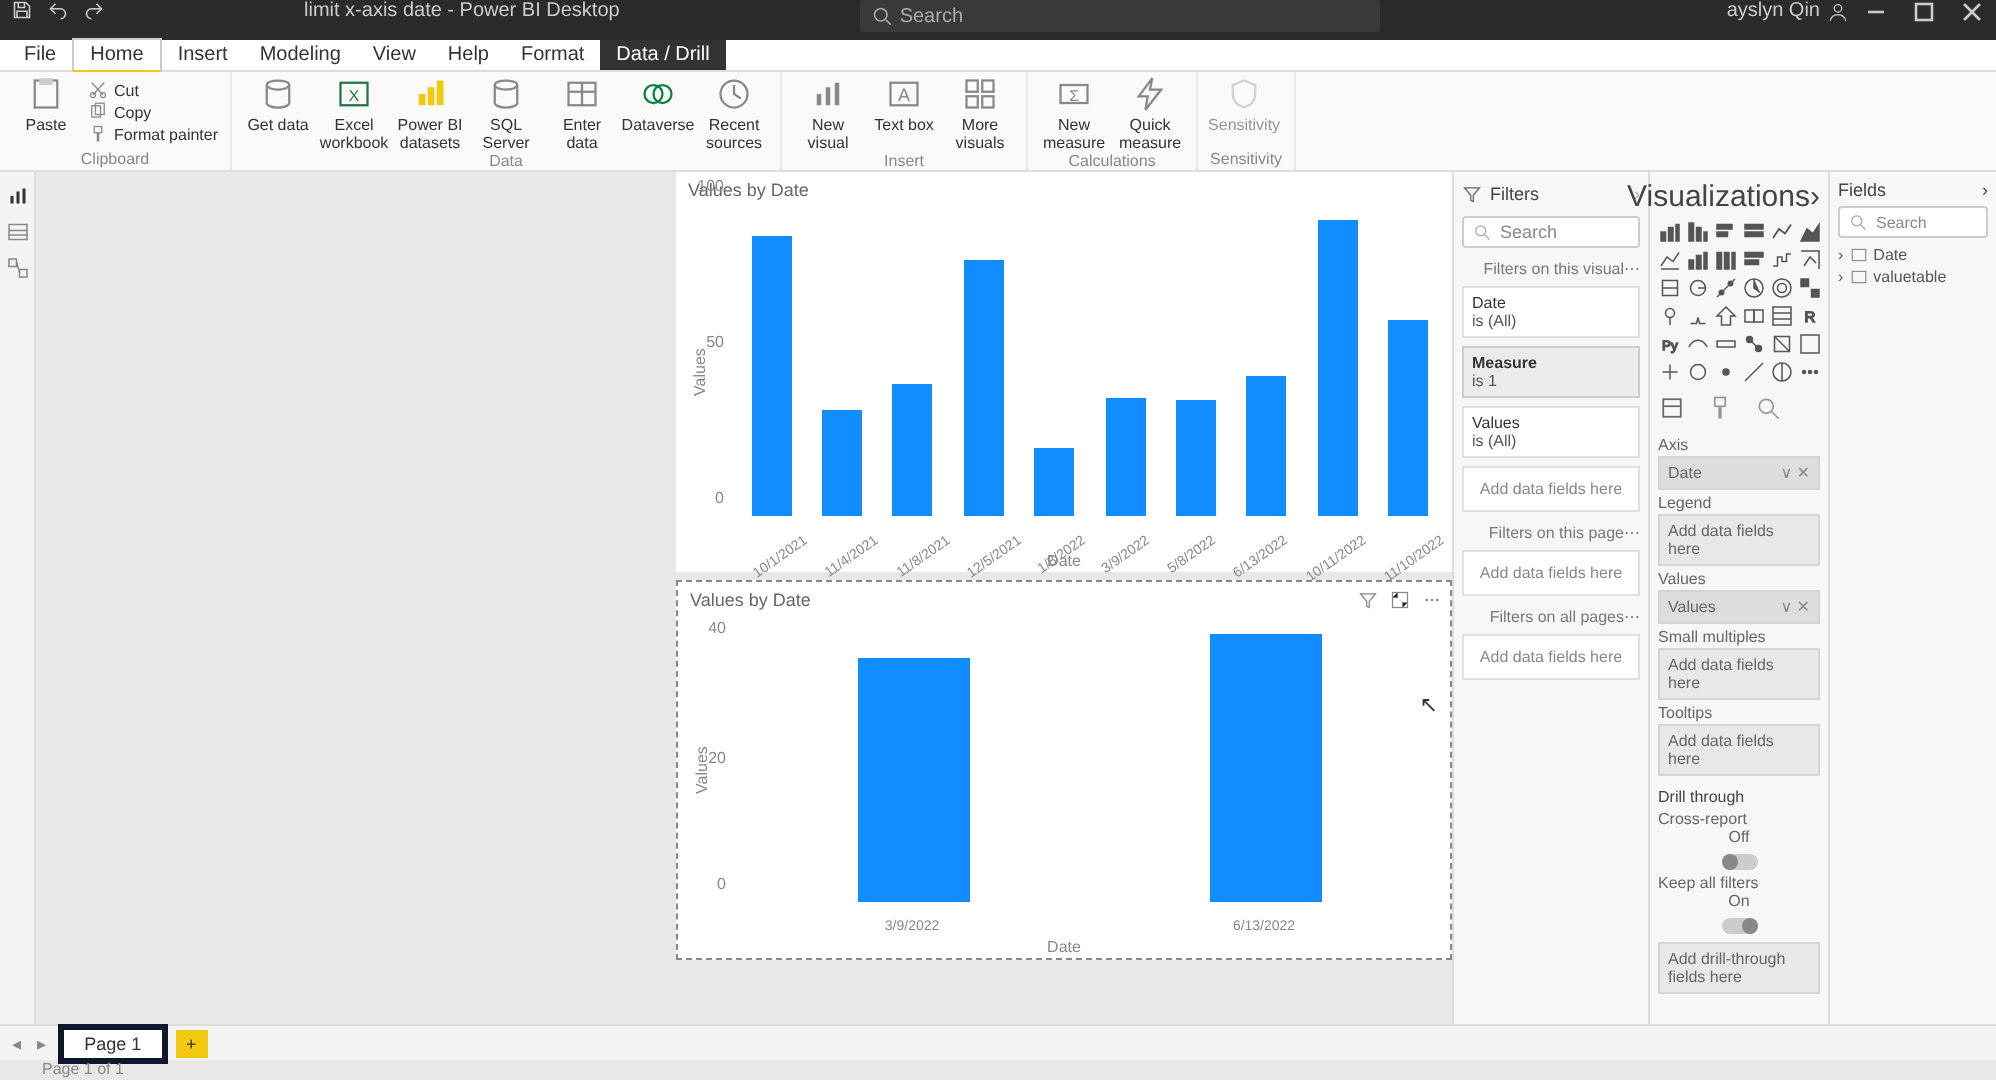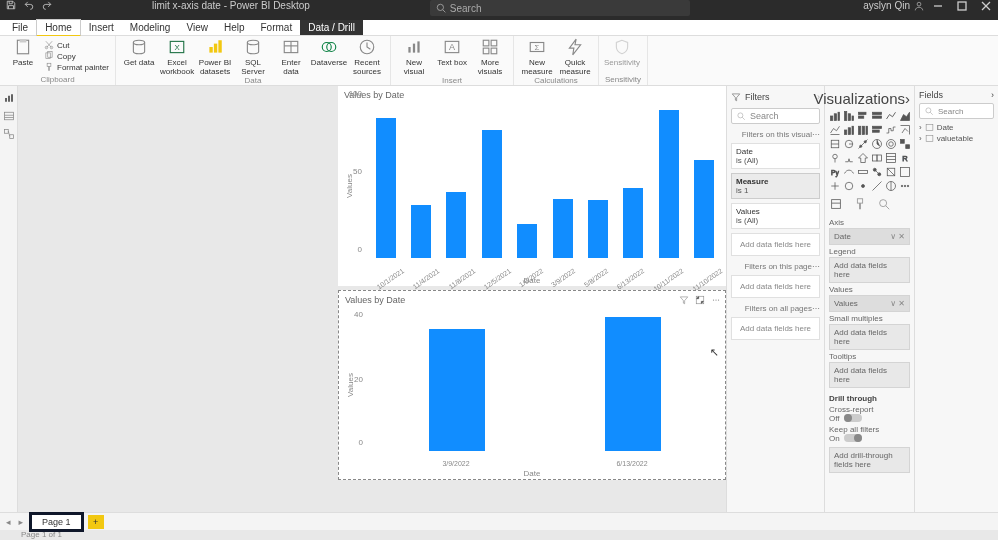--- a/index.html
+++ b/index.html
@@ -65,21 +65,21 @@
   
   .vizpane { width:90px; background:#f7f7f7; border-left:1px solid #ddd; padding:4px; display:flex; flex-direction:column; gap:3px; }
   .vizpane .hdr { font-size:15px; color:#444; display:flex; justify-content:flex-end; align-items:center; }
   .vizgrid { display:grid; grid-template-columns:repeat(6,1fr); gap:2px; }
   .vizgrid .vg { width:12px; height:12px; display:flex; align-items:center; justify-content:center; color:#555; cursor:pointer; }
   .toolrow { display:flex; gap:10px; justify-content:flex-start; padding:2px 0; }
   .toolrow .t { width:14px; height:14px; color:#666; cursor:pointer; }
   .field-sec .lbl { font-size:8px; color:#666; margin-top:2px; }
   .field-well { background:#e8e8e8; border:1px solid #d4d4d4; padding:3px 4px; font-size:8px; color:#666; margin-top:1px; display:flex; justify-content:space-between; align-items:center; }
   .field-well.filled { background:#ddd; }
-  .toggle { display:flex; gap:4px; font-size:8px; color:#666; }
+  .toggle { display:flex; align-items:center; gap:4px; font-size:8px; color:#666;flex-direction:column; }
   .toggle .sw { width:18px; height:8px; border-radius:4px; background:#ccc; position:relative; }
   .toggle .sw::after { content:''; position:absolute; width:8px; height:8px; background:#888; border-radius:50%; left:0; }
   .toggle.on .sw::after { left:10px; }
   
   .fieldsPane { width:84px; background:#f7f7f7; border-left:1px solid #ddd; padding:4px; display:flex; flex-direction:column; gap:3px; }
   .fieldsPane .hdr { font-size:9px; color:#444; display:flex; justify-content:space-between; }
   .fieldsPane .srch { display:flex; align-items:center; gap:4px; background:#fff; border:1px solid #ccc; border-radius:2px; padding:2px 4px; color:#888; font-size:8px; }
   .ftree { font-size:8px; color:#555; }
   .ftree .node { display:flex; align-items:center; gap:3px; padding:1px 0; cursor:pointer; }
   .ftree .ic { width:9px; height:9px; }
@@ -715,21 +715,21 @@
       <div class="field-well">Add data fields here</div>
       <div class="lbl">Values</div>
       <div class="field-well filled">
           <span>Values</span>
           <span style="color:#888">∨ ✕</span>
         </div>
       <div class="lbl">Small multiples</div>
       <div class="field-well">Add data fields here</div>
       <div class="lbl">Tooltips</div>
       <div class="field-well">Add data fields here</div>
-      <div class="lbl" style="font-weight:700;color:#444;margin-top:6px">Drill through</div>
+      <div class="lbl" style="font-weight:400;color:#444;margin-top:6px">Drill through</div>
       <div class="lbl">Cross-report</div>
       <div class="toggle">
           <span>Off</span>
           <span class="sw"></span>
         </div>
       <div class="lbl">Keep all filters</div>
       <div class="toggle on">
           <span>On</span>
           <span class="sw"></span>
         </div>

